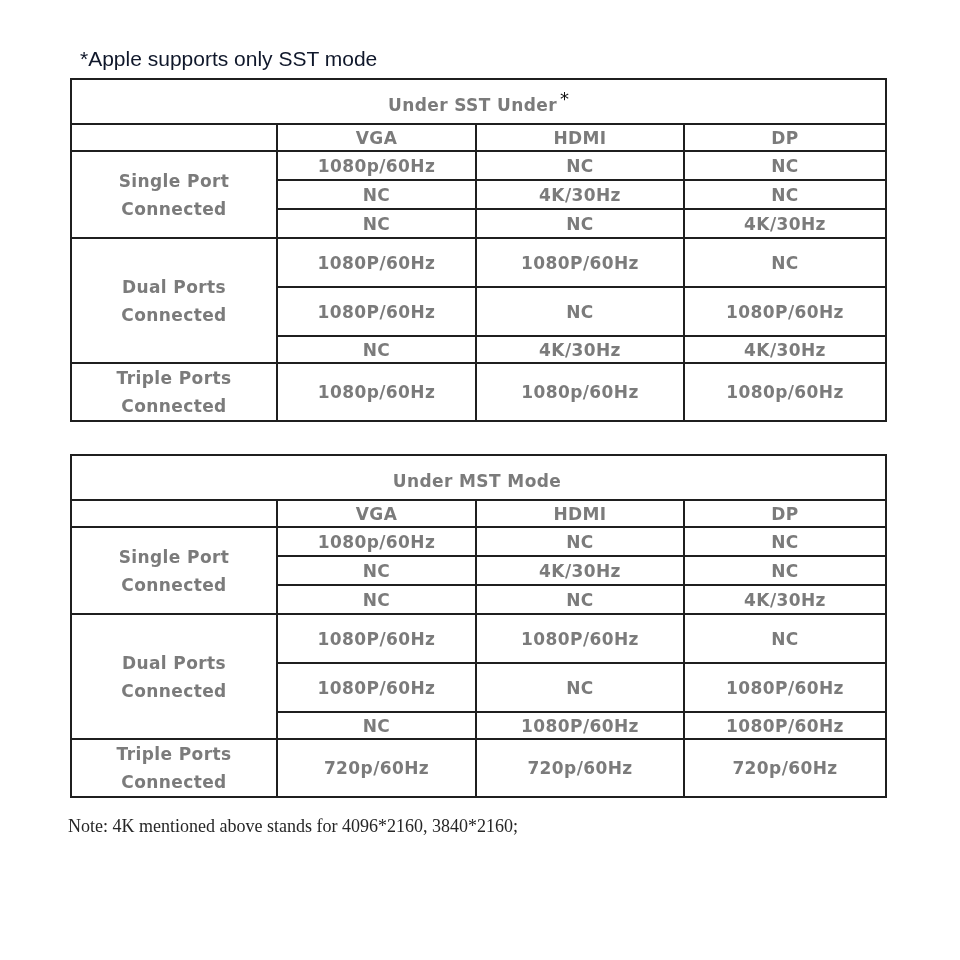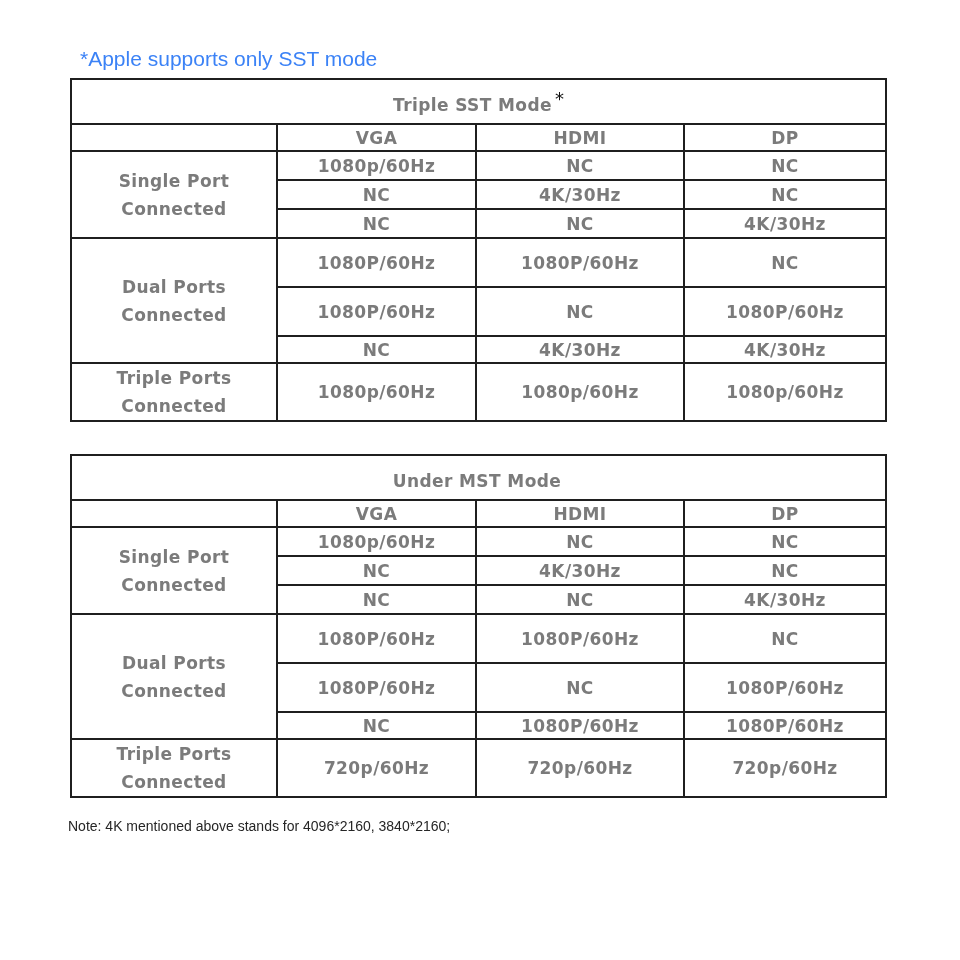--- a/index.html
+++ b/index.html
@@ -11,21 +11,21 @@
     width: 960px;
     height: 960px;
     font-family: "Liberation Sans", sans-serif;
     color: #2b2b2b;
     overflow: hidden;
   }
   .top-note {
     margin: 46px 0 0 80px;
     font-size: 21px;
     line-height: 25px;
-    color: #3b82f6;
+    color: #0f172a;
   }
   .spec-table {
     border-collapse: collapse;
     table-layout: fixed;
     margin-left: 70px;
     font-family: "DejaVu Sans", sans-serif;
   }
   .sst-table { margin-top: 7px; }
   .mst-table { margin-top: 32px; }
   .spec-table td {
@@ -66,41 +66,42 @@
     vertical-align: top;
     padding-top: 5px;
     line-height: 28px;
   }
   .cell-top {
     vertical-align: top;
     padding-top: 5px;
   }
   .bottom-note {
     margin: 14px 0 0 68px;
-    font-size: 14px;
+    font-size: 18px;
     line-height: 28px;
     color: #262626;
+    font-family: Liberation Serif, serif;
   }
   .bottom-note .line2 { padding-left: 47px; }
 </style>
 </head>
 <body>
 
 <div class="top-note">*Apple supports only SST mode</div>
 
 <table class="spec-table sst-table">
   <colgroup>
     <col class="col-w0">
       <col class="col-w1">
       <col class="col-w2">
       <col class="col-w3">
   </colgroup>
   <tbody>
   <tr class="r-title">
-    <td colspan="4" class="t-title"><span>Triple SST Mode</span><span class="star">*</span></td>
+    <td colspan="4" class="t-title"><span>Under SST Under</span><span class="star">*</span></td>
   </tr>
   <tr class="r-cols">
     <td></td>
     <td class="t-col">VGA</td>
     <td class="t-col">HDMI</td>
     <td class="t-col">DP</td>
   </tr>
   <tr class="r-short">
     <td rowspan="3" class="group-cell">
       <div>Single Port</div>

